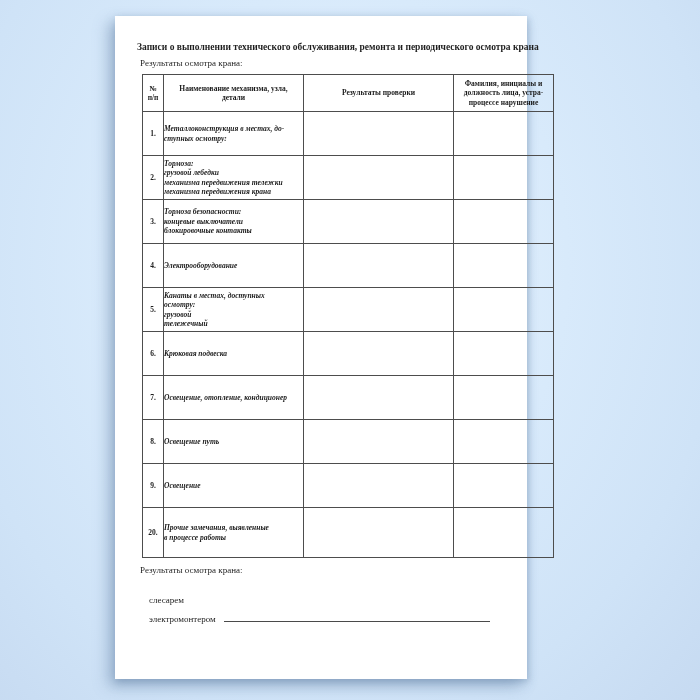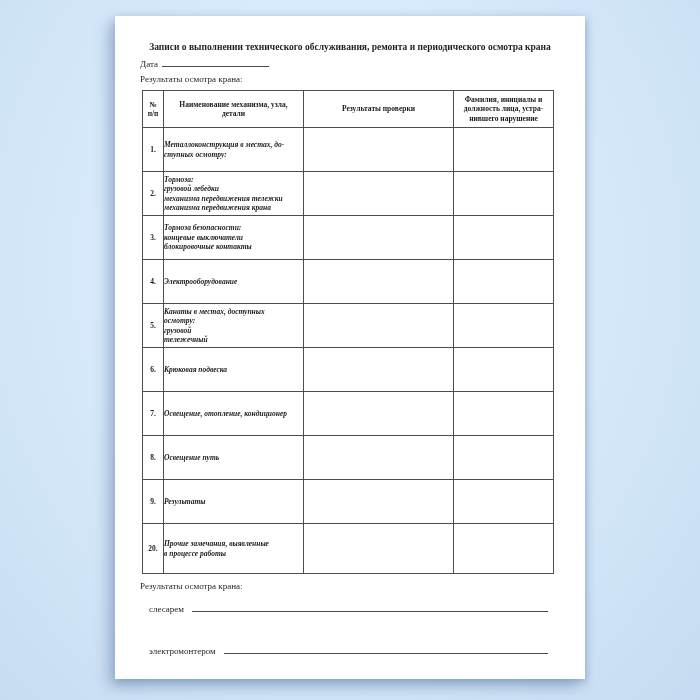--- a/index.html
+++ b/index.html
@@ -13,21 +13,21 @@
   .backdrop {
     position: relative;
     width: 700px;
     height: 700px;
     background: radial-gradient(ellipse at 48% 38%, #e9f4fe 0%, #d8eafb 45%, #cfe3f7 75%, #c6daf1 100%);
   }
   .page {
     position: absolute;
     left: 115px;
     top: 16px;
-    width: 470px;
+    width: 412px;
     height: 663px;
     background: #ffffff;
     box-shadow: -7px 7px 14px rgba(104, 134, 168, 0.45),
                 0 4px 10px rgba(104, 134, 168, 0.35),
                 2px 2px 5px rgba(120, 148, 178, 0.25);
     box-sizing: border-box;
     padding: 0 22px;
     color: #1f1f1f;
   }
   .doc-title {
@@ -87,55 +87,52 @@
   }
   .sig-row {
     display: flex;
     align-items: baseline;
     font-size: 9px;
     line-height: 12px;
   }
   .sig-row .uline { flex: 1; margin-left: 8px; margin-right: 15px; height: 10px; }
   .sig-indent { margin-left: 12px; }
   .sig-flush  { margin-left: 3px; }
-  .sig-1 { margin-top: 9px; }
-  .sig-2 { margin-top: 28px; text-align: right; }
+  .sig-1 { margin-top: 18px; flex-direction: column; }
+  .sig-2 { margin-top: 4px; text-align: right; }
   .sig-3 { margin-top: 11px; }
 </style>
 </head>
 <body>
 
 <div class="backdrop">
   <div class="page">
 
     <div class="doc-title">Записи о выполнении технического обслуживания, ремонта и периодического осмотра крана</div>
 
-    <div class="plain-row date-row">
-      <span>Дата</span><span class="uline date-uline"></span>
-    </div>
 
     <div class="plain-row results-top-row">Результаты осмотра крана:</div>
 
     <table class="form-table">
       <colgroup>
         <col class="col-num">
           <col class="col-name">
           <col class="col-check">
           <col class="col-person">
       </colgroup>
       <tbody>
           <tr class="header-row">
         <th class="hc">№
 п/п</th>
         <th class="hc">Наименование механизма, узла,
 детали</th>
         <th class="hc">Результаты проверки</th>
         <th class="hc">Фамилия, инициалы и
 должность лица, устра-
-нившего нарушение</th>
+процессе нарушение</th>
       </tr>
       <tr class="body-row">
         <td class="c-num">1.</td>
         <td class="c-name">Металлоконструкция в местах, до-
 ступных осмотру:</td>
         <td class="c-check"></td>
         <td class="c-person"></td>
       </tr>
       <tr class="body-row">
         <td class="c-num">2.</td>
@@ -182,21 +179,21 @@
         <td class="c-person"></td>
       </tr>
       <tr class="body-row">
         <td class="c-num">8.</td>
         <td class="c-name">Освещение путь</td>
         <td class="c-check"></td>
         <td class="c-person"></td>
       </tr>
       <tr class="body-row">
         <td class="c-num">9.</td>
-        <td class="c-name">Результаты</td>
+        <td class="c-name">Освещение</td>
         <td class="c-check"></td>
         <td class="c-person"></td>
       </tr>
       <tr class="body-row tall">
         <td class="c-num">20.</td>
         <td class="c-name">Прочие замечания, выявленные
 в процессе работы</td>
         <td class="c-check"></td>
         <td class="c-person"></td>
       </tr>

